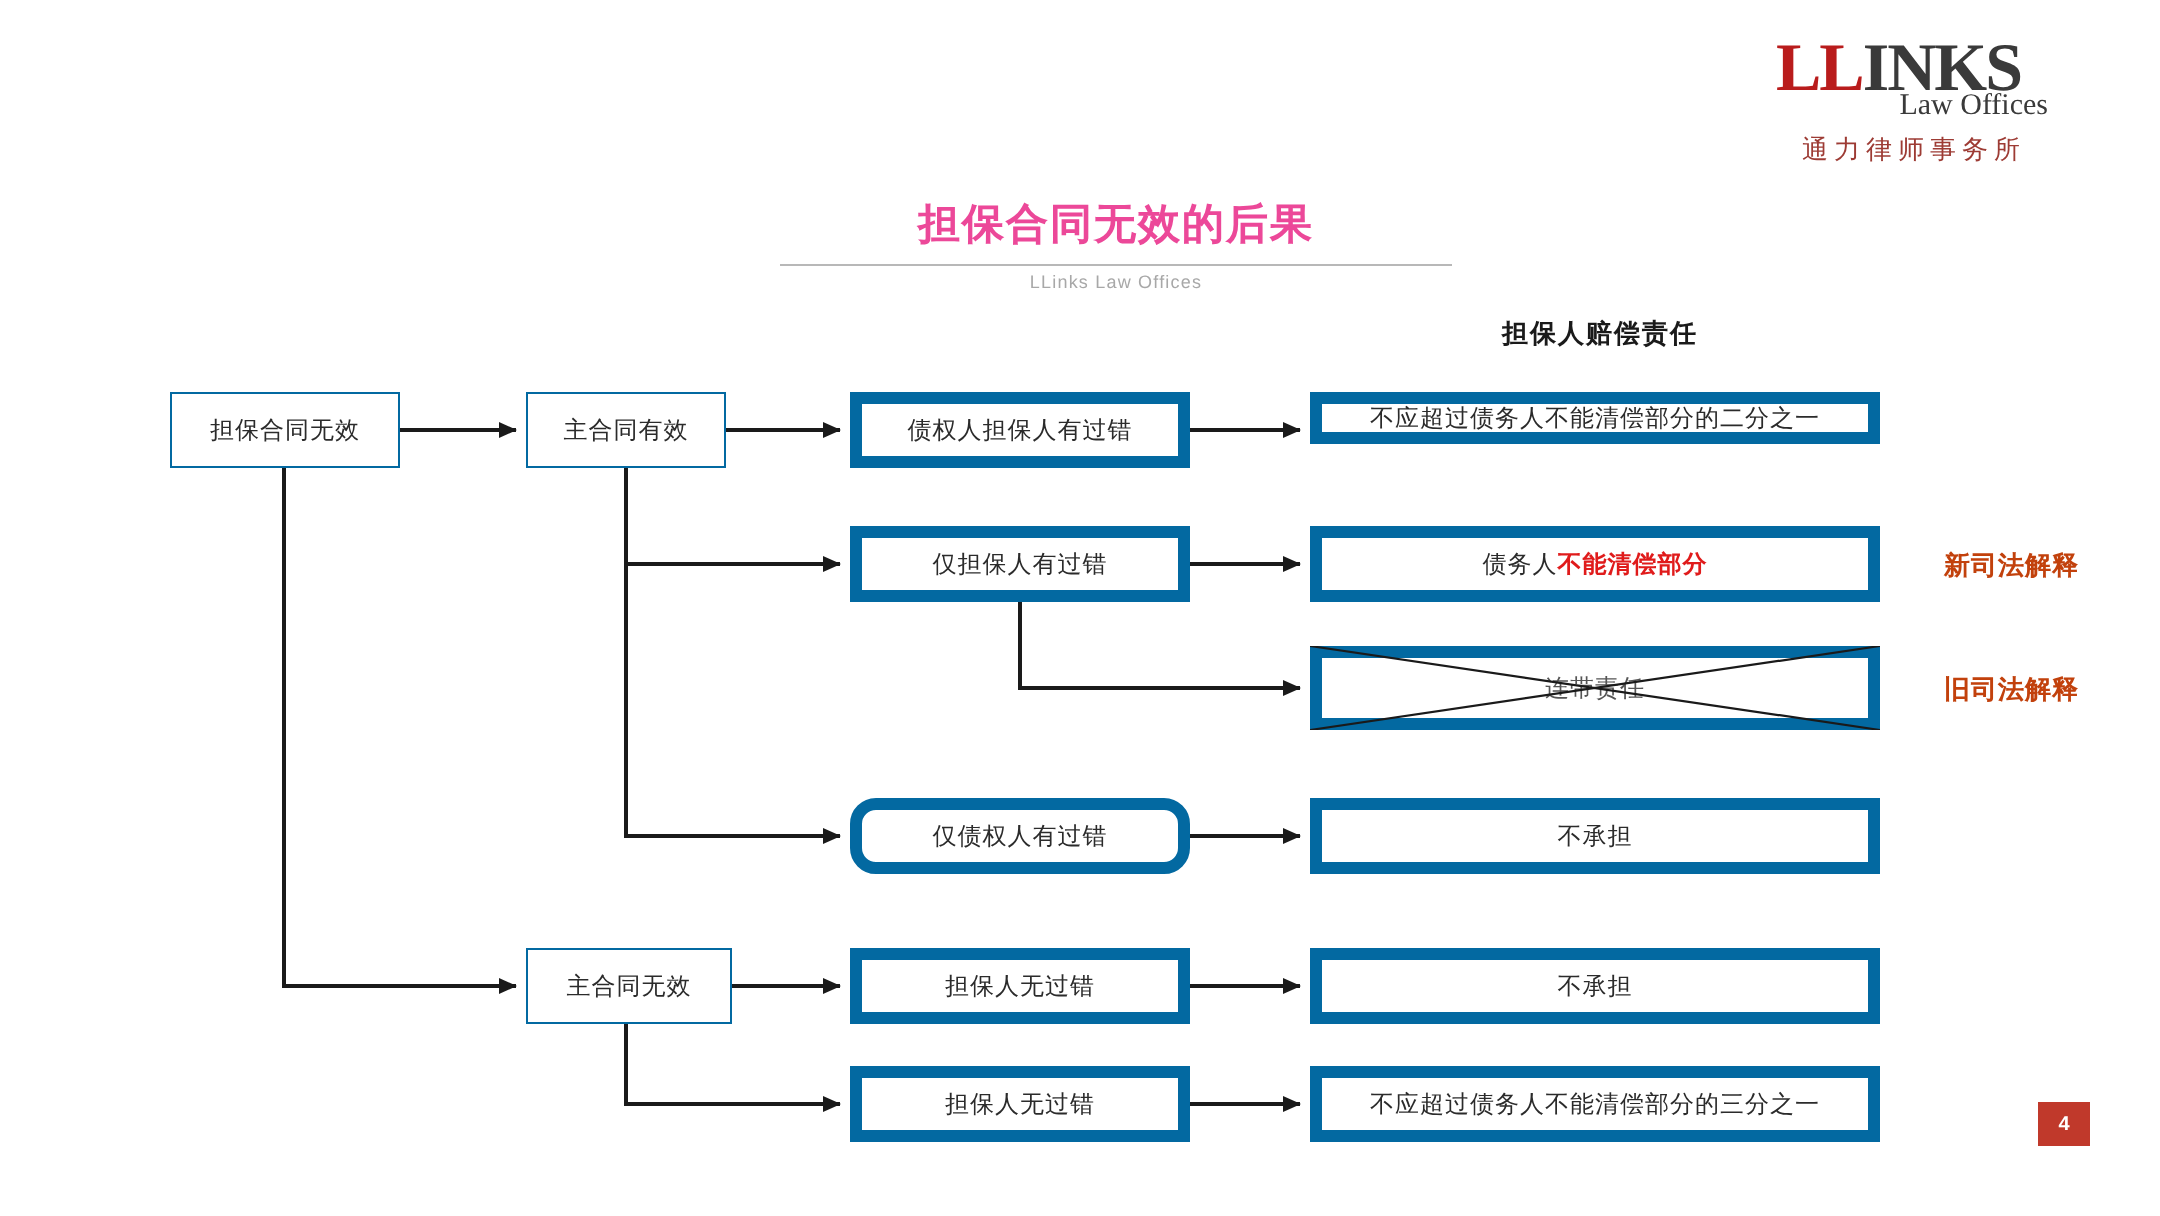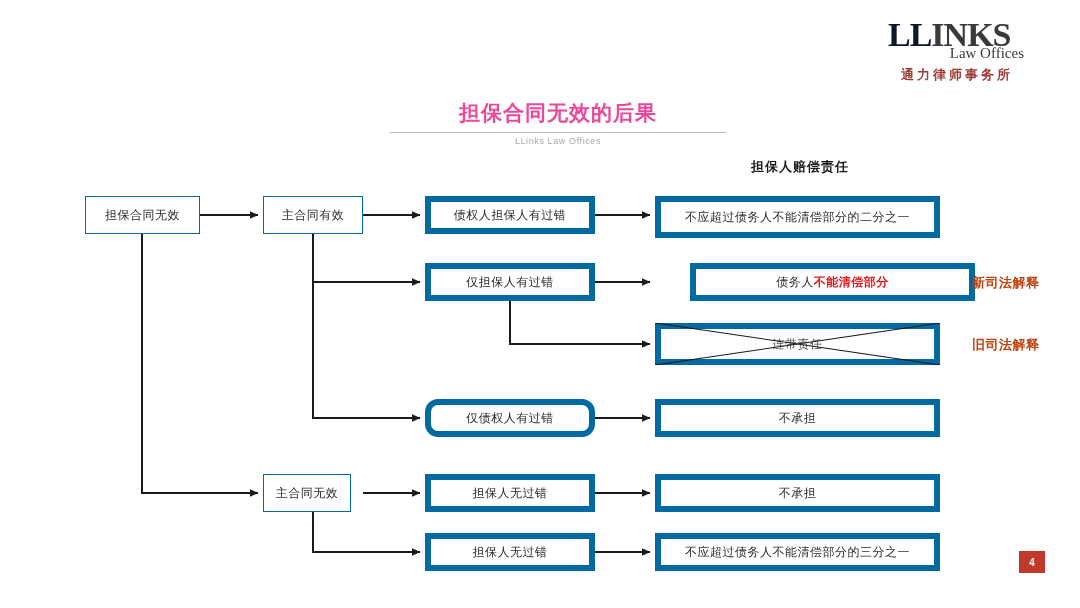--- a/index.html
+++ b/index.html
@@ -28,38 +28,38 @@
   .logo-main {
     font-family: "Liberation Serif", "DejaVu Serif", serif;
     font-weight: bold;
     font-size: 34px;
     color: #9d3b34;
     letter-spacing: -1px;
     display: block;
     text-align: left;
     padding-left: 6px;
   }
-  .logo-main .ll { color: #0f172a; }
+  .logo-main .ll { color: #b91c1c; }
   .logo-main .inks { color: #3a3a3a; }
   .logo-sub {
     font-family: "Liberation Serif", "DejaVu Serif", serif;
     font-size: 15px;
     color: #3a3a3a;
     display: block;
     text-align: right;
     padding-right: 8px;
     margin-top: -6px;
   }
   .logo-cn {
     display: block;
     font-size: 13px;
     color: #9d3b34;
     letter-spacing: 3px;
     margin-top: 7px;
-    font-weight: bold;
+    font-weight: normal;
   }
 
   
   .title-block {
     position: absolute;
     left: 388px;
     top: 100px;
     width: 340px;
     text-align: center;
   }
@@ -214,35 +214,35 @@
     <path d="M595,493 L650,493"></path>
 
     <path d="M595,552 L650,552"></path>
   </g>
 </svg>
 
 <div class="node strong" style="left:85px; top:196px; width:115px; height:38px;">担保合同无效</div>
 
 <div class="node strong" style="left:263px; top:196px; width:100px; height:38px;">主合同有效</div>
 
-<div class="node strong" style="left:263px; top:474px; width:88px; height:38px;">主合同无效</div>
+<div class="node strong" style="left:263px; top:474px; width:103px; height:38px;">主合同无效</div>
 
 <div class="node" style="left:425px; top:196px; width:170px; height:38px;">债权人担保人有过错</div>
 
 <div class="node" style="left:425px; top:263px; width:170px; height:38px;">仅担保人有过错</div>
 
 <div class="node" style="left:425px; top:399px; width:170px; height:38px;border-radius:13px;">仅债权人有过错</div>
 
 <div class="node" style="left:425px; top:474px; width:170px; height:38px;">担保人无过错</div>
 
 <div class="node" style="left:425px; top:533px; width:170px; height:38px;">担保人无过错</div>
 
-<div class="node" style="left:655px; top:196px; width:285px; height:42px;">不应超过债务人不能清偿部分的二分之一</div>
-
-<div class="node" style="left:690px; top:263px; width:285px; height:38px;">
+<div class="node" style="left:655px; top:196px; width:285px; height:26px;">不应超过债务人不能清偿部分的二分之一</div>
+
+<div class="node" style="left:655px; top:263px; width:285px; height:38px;">
   <span>债务人</span>
     <span class="red">不能清偿部分</span>
 </div>
 
 <div class="struck" style="left:655px; top:323px; width:285px; height:42px;">
   <div class="node">连带责任</div>
   <svg viewBox="0 0 285 42" preserveAspectRatio="none">
     <line x1="0" y1="0" x2="285" y2="42" stroke="#1a1a1a" stroke-width="1.1" vector-effect="non-scaling-stroke"></line>
     <line x1="285" y1="0" x2="0" y2="42" stroke="#1a1a1a" stroke-width="1.1" vector-effect="non-scaling-stroke"></line>
   </svg>

